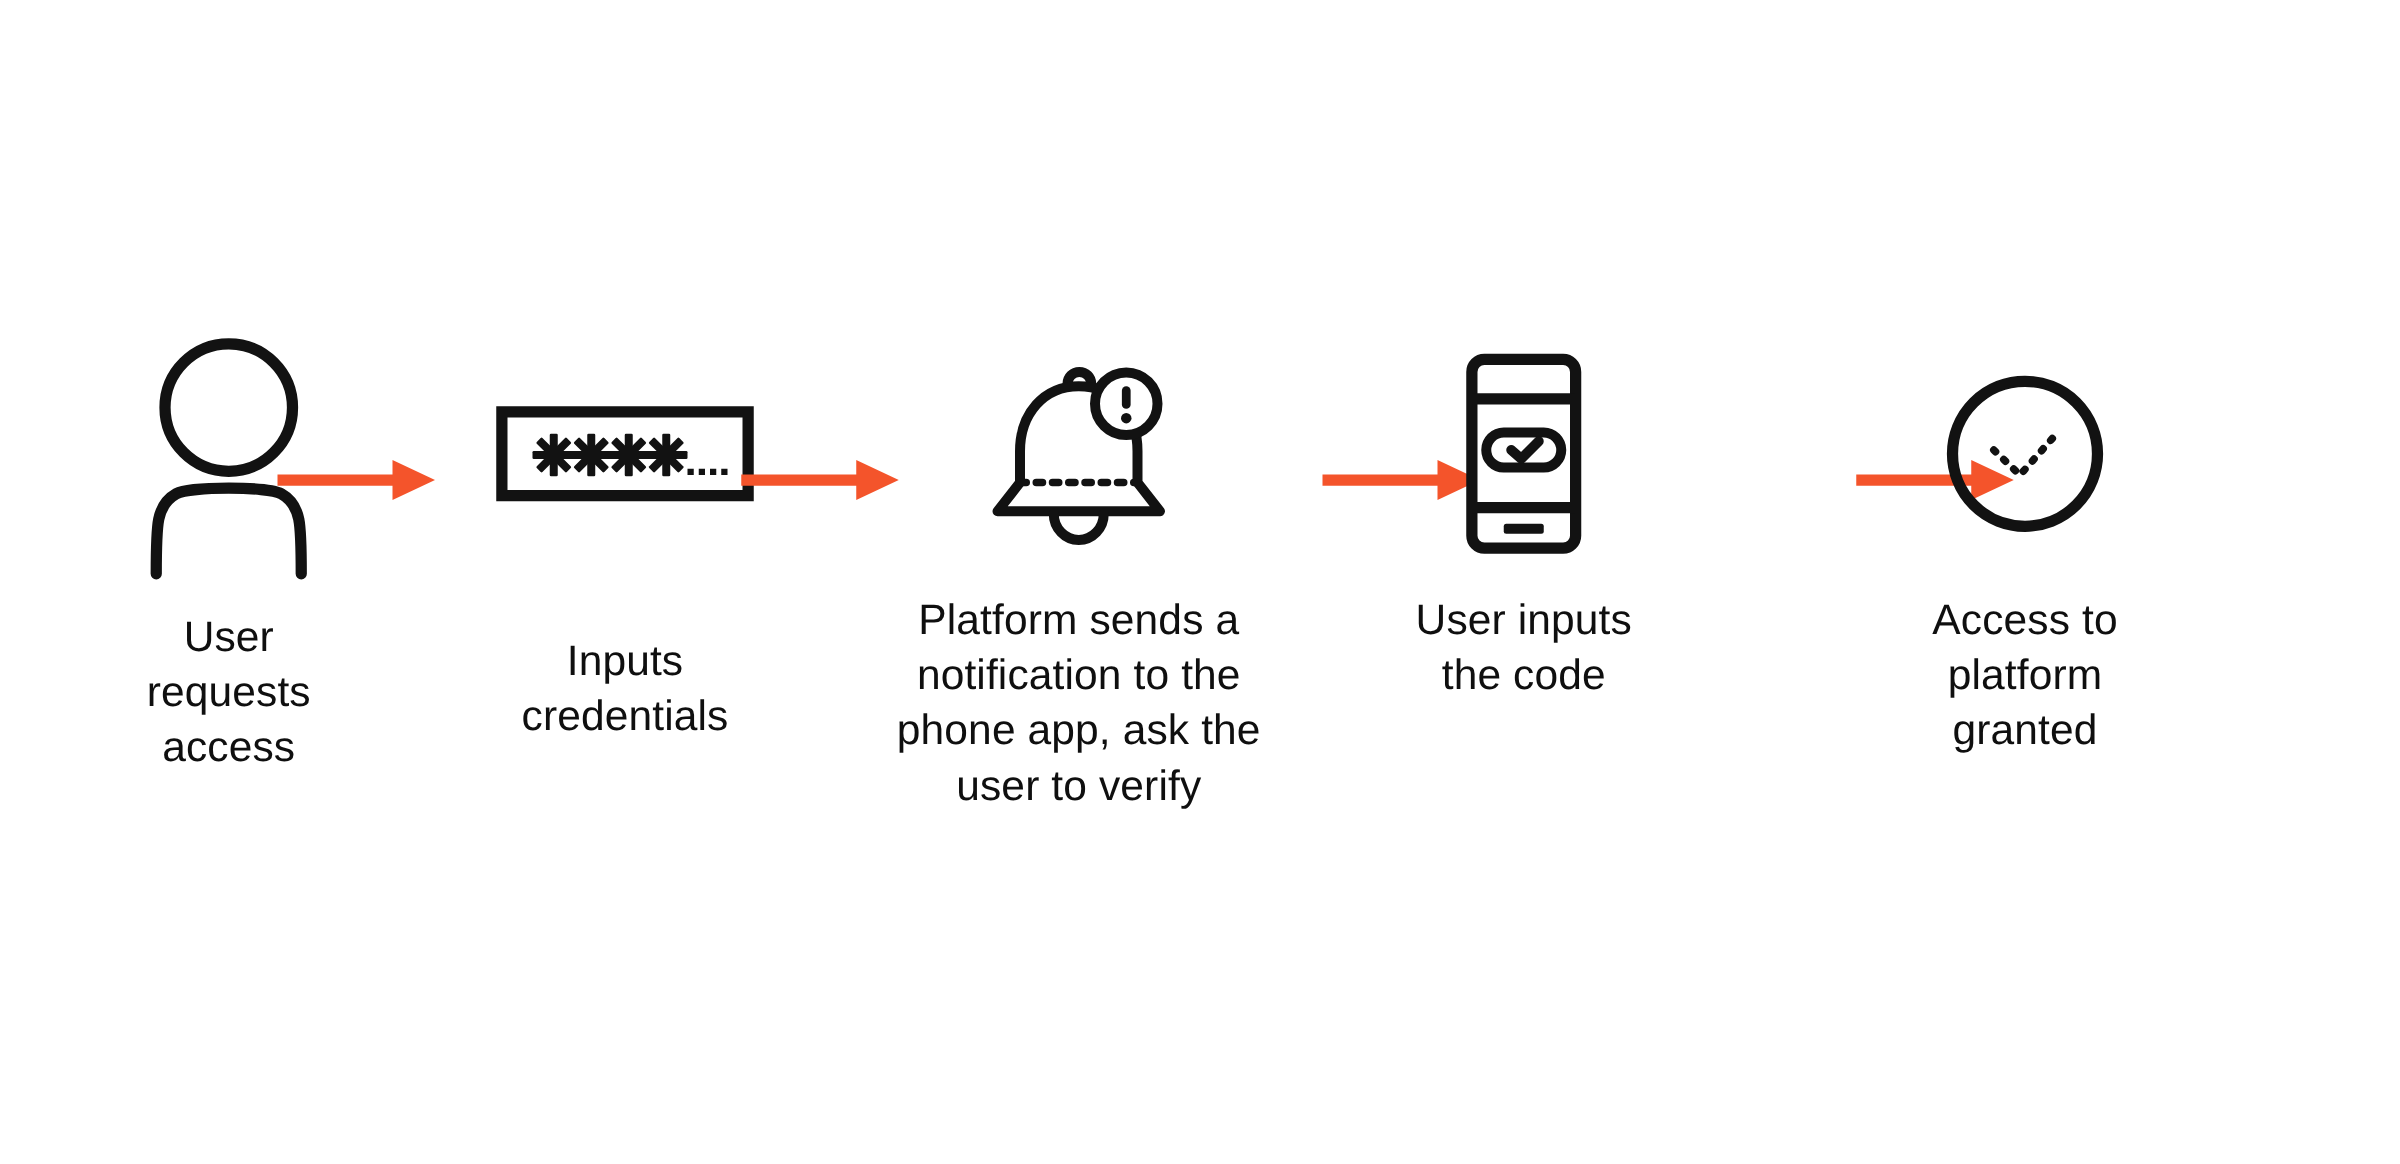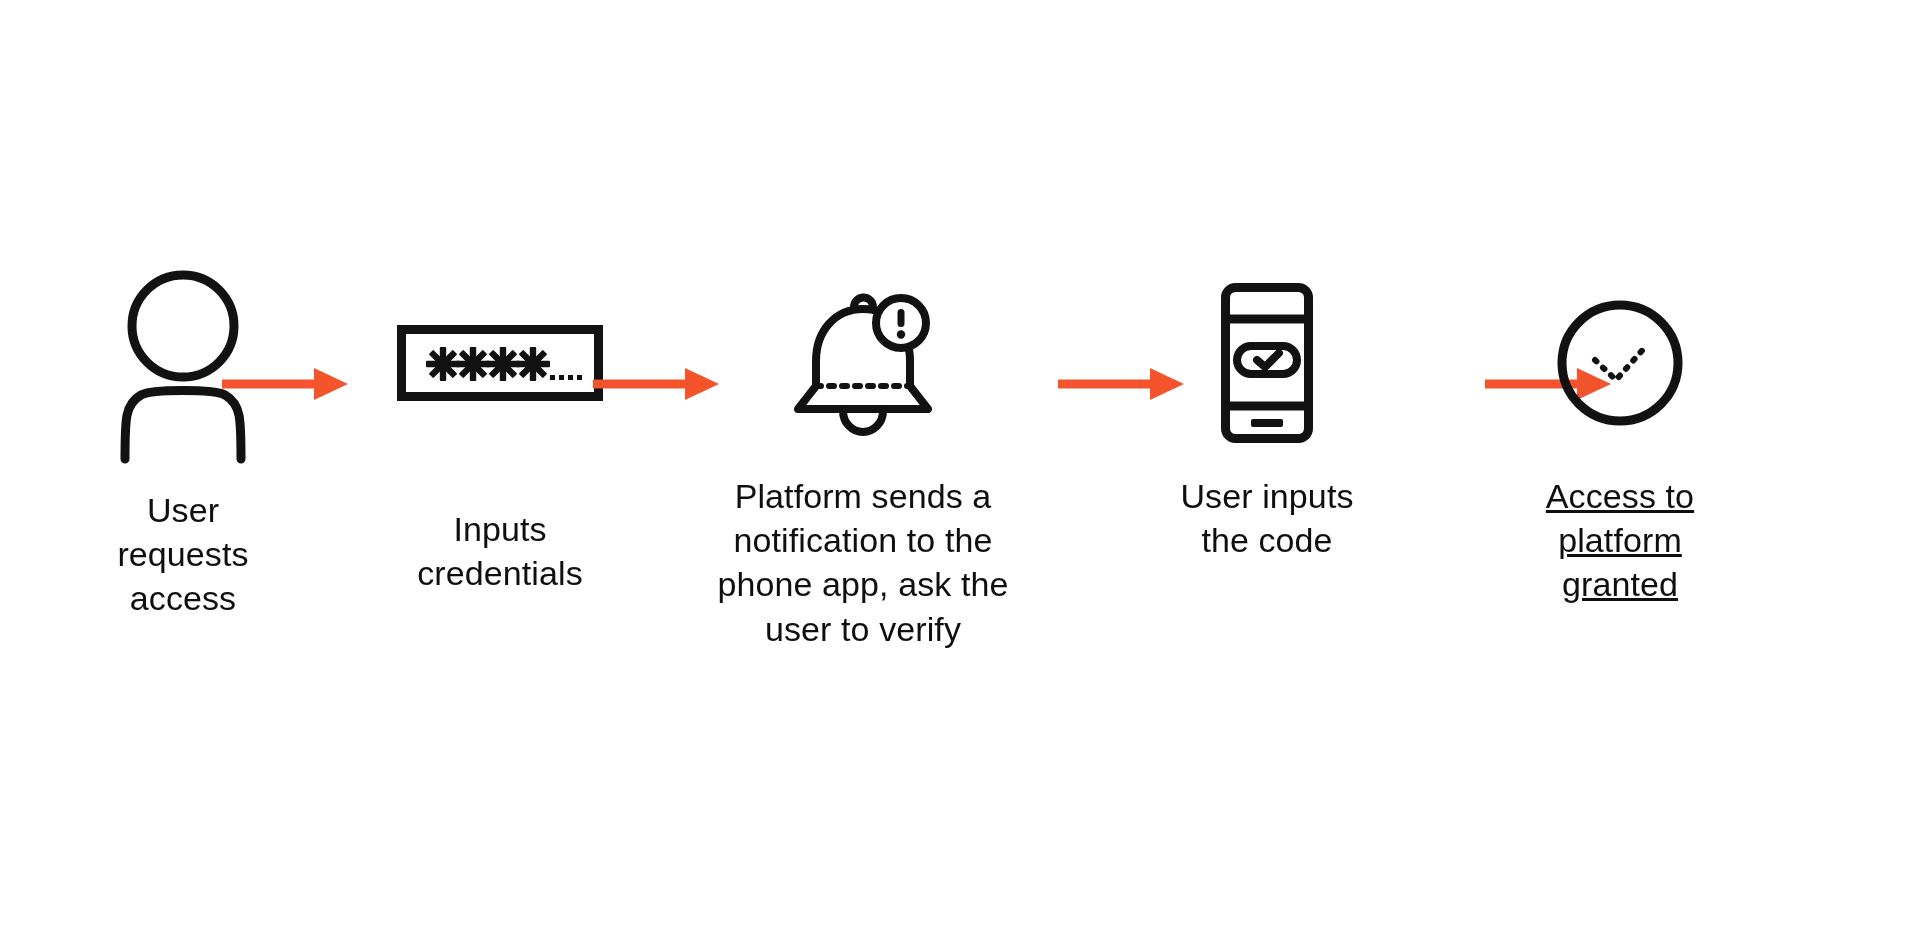--- a/index.html
+++ b/index.html
@@ -44,28 +44,28 @@
     color: #0f0f0f;
     font-family: "Liberation Sans", sans-serif;
     letter-spacing: 0.1px;
     white-space: pre-line;
   }
 
   
   #step-1 { left: 18px;   width: 330px; }
   #step-2 { left: 350px;  width: 300px; }
   #step-3 { left: 648px;  width: 430px; }
-  #step-4 { left: 1112px; width: 310px; justify-content: flex-end; }
+  #step-4 { left: 1064px; width: 310px; justify-content: flex-end; }
   #step-5 { left: 1430px; width: 380px; }
 
   #step-1 .step-label { width: 270px; text-align: center; }
   #step-2 .step-label { width: 280px; margin-top: 37px; }
   #step-3 .step-label { width: 400px; }
   #step-4 .step-label { width: 300px; }
-  #step-5 .step-label { width: 300px; text-decoration: underline; }
+  #step-5 .step-label { width: 300px; }
 
   
   #step-1 .step-icon { align-items: flex-start; padding-top: 14px; }
   #step-2 .step-icon { align-items: center; }
   #step-3 .step-icon { align-items: center; }
   #step-4 .step-icon { align-items: center; }
   #step-5 .step-icon { align-items: center; }
 
   
   .arrow {

